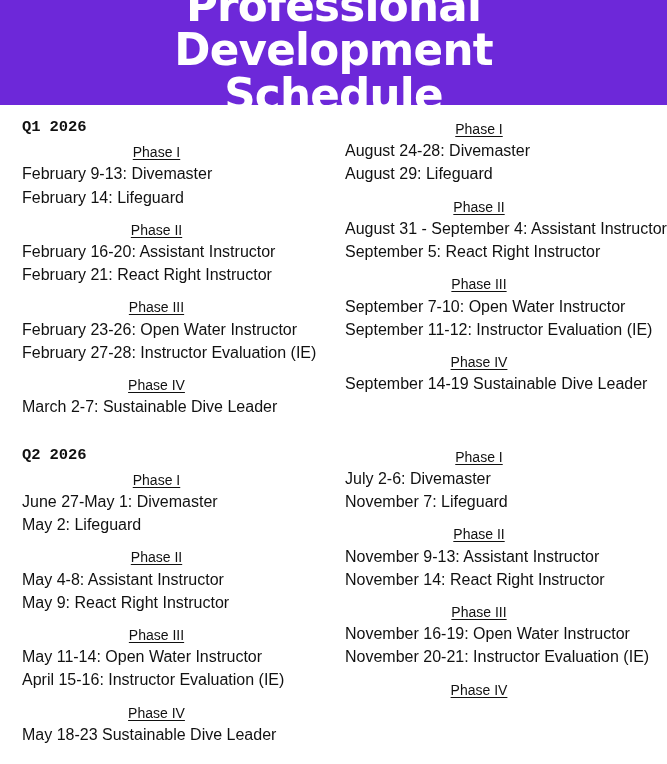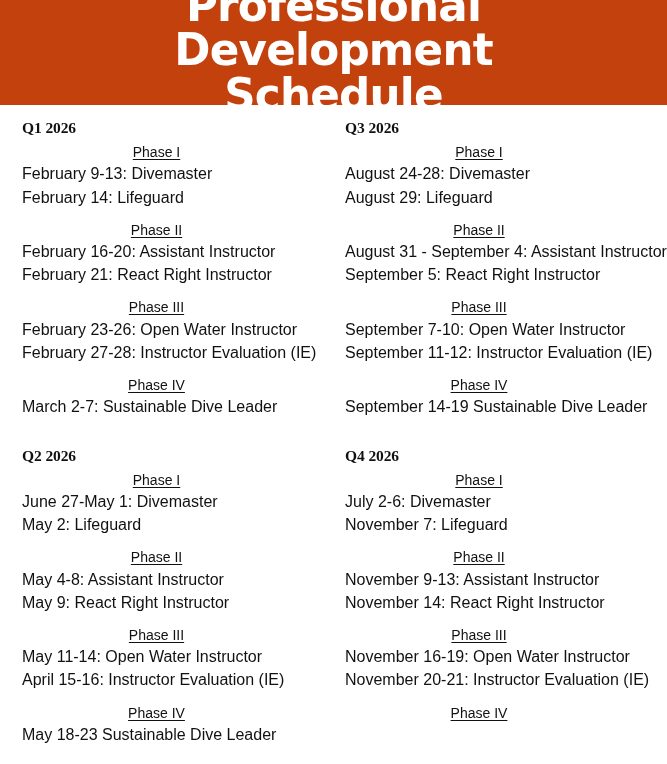--- a/index.html
+++ b/index.html
@@ -21,21 +21,21 @@
     height: 764px;
     background: #ffffff;
     box-sizing: border-box;
     overflow: hidden;
   }
 
   
   .banner {
     width: 667px;
     height: 105px;
-    background: #c2410c;
+    background: #6d28d9;
     display: flex;
     align-items: center;
     justify-content: center;
     box-sizing: border-box;
     padding: 2px 10px 6px 10px;
   }
   .banner-title {
     margin: 0;
     color: #ffffff;
     font-family: "DejaVu Sans", sans-serif;
@@ -64,21 +64,21 @@
     box-sizing: border-box;
   }
   .quarter {
     box-sizing: border-box;
     padding-right: 8px;
   }
   .quarter.row2 {
     padding-top: 24px;
   }
   .q-title {
-    font-family: Liberation Serif, serif;
+    font-family: Liberation Mono, monospace;
     font-weight: bold;
     font-size: 15.5px;
     line-height: 1.1;
     margin: 0 0 6px 0;
     letter-spacing: -0.1px;
   }
   .phase-block {
     margin: 0 0 4px 0;
   }
   .phase-block + .phase-block {
@@ -141,21 +141,20 @@
           <div class="phase-line">February 27-28: Instructor Evaluation (IE)</div>
         </div>
 
         <div class="phase-block">
           <div class="phase-head">Phase IV</div>
           <div class="phase-line">March 2-7: Sustainable Dive Leader</div>
         </div>
       </div>
 
       <div class="quarter row1">
-        <div class="q-title">Q3 2026</div>
 
         <div class="phase-block">
           <div class="phase-head">Phase I</div>
           <div class="phase-line">August 24-28: Divemaster</div>
           <div class="phase-line">August 29: Lifeguard</div>
         </div>
 
         <div class="phase-block">
           <div class="phase-head">Phase II</div>
           <div class="phase-line">August 31 - September 4: Assistant Instructor</div>
@@ -195,21 +194,20 @@
           <div class="phase-line">April 15-16: Instructor Evaluation (IE)</div>
         </div>
 
         <div class="phase-block">
           <div class="phase-head">Phase IV</div>
           <div class="phase-line">May 18-23 Sustainable Dive Leader</div>
         </div>
       </div>
 
       <div class="quarter row2">
-        <div class="q-title">Q4 2026</div>
 
         <div class="phase-block">
           <div class="phase-head">Phase I</div>
           <div class="phase-line">July 2-6: Divemaster</div>
           <div class="phase-line">November 7: Lifeguard</div>
         </div>
 
         <div class="phase-block">
           <div class="phase-head">Phase II</div>
           <div class="phase-line">November 9-13: Assistant Instructor</div>

